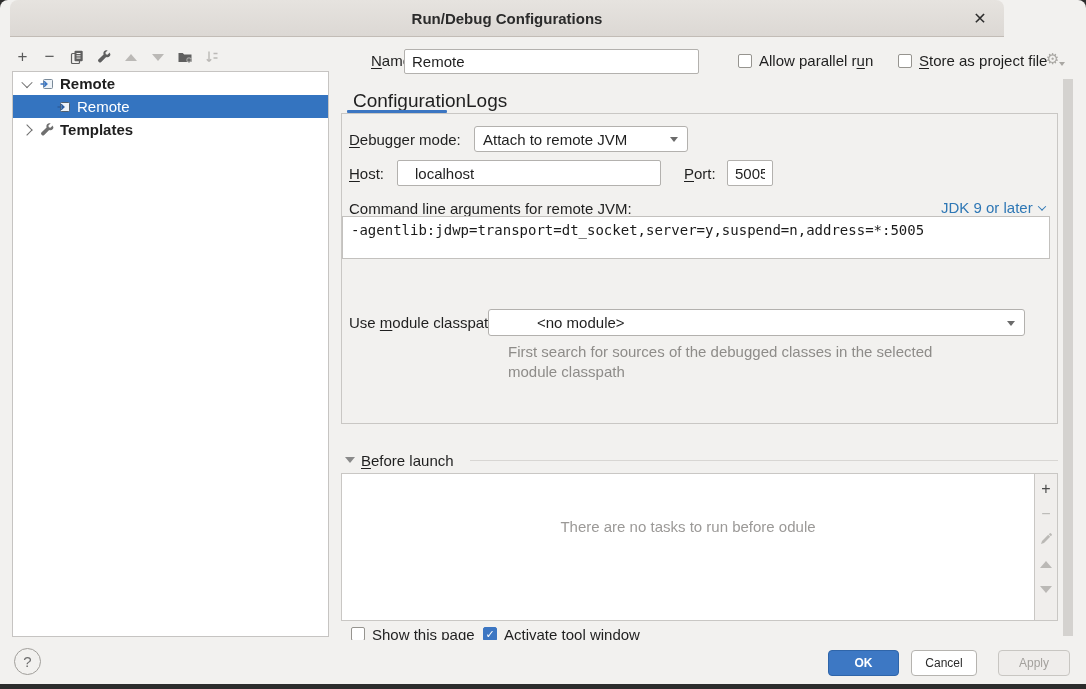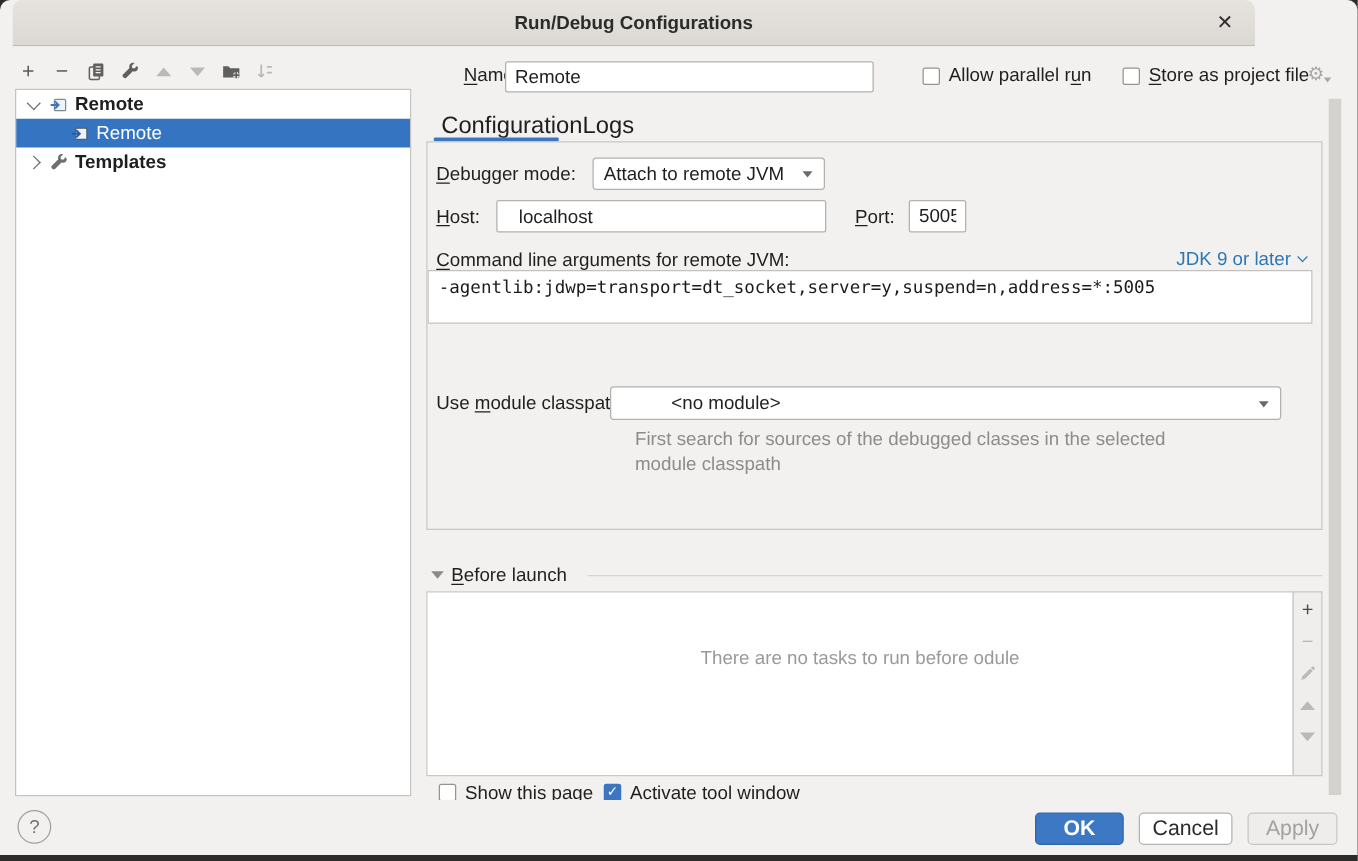--- a/index.html
+++ b/index.html
@@ -46,21 +46,21 @@
   #tab-logs { left:466px; top:90px; }
   #tab-underline { position:absolute; left:347px; top:110px; width:100px; height:3px; background:#3c76c2; border-radius:1px; }
 
   
   #scrollbar { position:absolute; left:1063px; top:79px; width:10px; height:557px; background:#d4d2cf; }
 
   
   #config-panel { position:absolute; left:341px; top:113px; width:717px; height:311px; border:1px solid #c9c7c4; }
   .combo { position:absolute; background:#fff; border:1px solid #b3b1ae; border-radius:3px; font-size:15px; color:#1f1f1f; padding-left:8px; display:flex; align-items:center; }
   .combo-arrow { position:absolute; right:9px; top:50%; margin-top:-2px; width:0; height:0; border-left:4.5px solid transparent; border-right:4.5px solid transparent; border-top:5px solid #6b6b6b; }
-  #dd-debugger { left:474px; top:126px; width:186px; height:26px; }
+  #dd-debugger { left:474px; top:126px; width:214px; height:26px; }
   #in-host { left:397px; top:160px; width:264px; height:26px;padding-left:17px; }
   #in-port { left:727px; top:160px; width:46px; height:26px; }
   #jdk-link { position:absolute; left:941px; top:199px; font-size:15px; color:#2e77b5; cursor:pointer; white-space:nowrap; }
   #jdk-link .chev { border-color:#2e77b5; width:6px; height:6px; border-width:1.5px; margin:0 0 2px 6px; }
   #args-box { position:absolute; left:342px; top:216px; width:708px; height:43px; background:#fff; border:1px solid #c3c1be; }
   #args-text { position:absolute; left:8px; top:5px; font-family:"DejaVu Sans Mono","Liberation Mono",monospace; font-size:14px; color:#1a1a1a; white-space:pre; }
   .hint { position:absolute; font-size:15px; color:#8e8c89; white-space:nowrap; }
   #args-hint { left:349px; top:269px; }
   #dd-module { left:488px; top:309px; width:537px; height:27px;padding-left:48px; }
   #module-hint1 { left:508px; top:343px; }
@@ -78,23 +78,23 @@
   .sbi .tri-up, .sbi .tri-down { border-left-width:6px; border-right-width:6px; }
 
   
   #clip-row { position:absolute; left:341px; top:624px; width:717px; height:16px; overflow:hidden; }
   #cb-show { position:absolute; left:10px; top:3px; } #lbl-show { position:absolute; left:31px; top:2px; font-size:15px; color:#1f1f1f; white-space:nowrap; }
   #cb-activate { position:absolute; left:142px; top:3px; } #lbl-activate { position:absolute; left:163px; top:2px; font-size:15px; color:#1f1f1f; white-space:nowrap; }
   #clip-row .checkbox { position:absolute; }
 
   
   #help-circle { position:absolute; left:14px; top:648px; width:27px; height:27px; border:1px solid #a19f9b; border-radius:50%; text-align:center; line-height:25px; font-size:15px; color:#6f6f6f; cursor:pointer; }
-  .btn { position:absolute; height:26px; border-radius:4px; font-size:17px; text-align:center; line-height:24px; cursor:pointer; }
+  .btn { position:absolute; height:26px; border-radius:4px; font-size:12px; text-align:center; line-height:24px; cursor:pointer; }
   #btn-ok { left:828px; top:650px; width:71px; background:#3d78c4; border:1px solid #2f65a9; color:#fff; font-weight:bold; }
-  #btn-cancel { left:911px; top:650px; width:75px; background:#ffffff; border:1px solid #b5b3af; color:#2b2b2b; }
+  #btn-cancel { left:911px; top:650px; width:66px; background:#ffffff; border:1px solid #b5b3af; color:#2b2b2b; }
   #btn-apply { left:998px; top:650px; width:72px; background:#efedeb; border:1px solid #c8c6c2; color:#a3a19d; }
 
   svg { display:block; }
 </style>
 </head>
 <body>
 
 <div id="window">
 
   <div id="titlebar">

